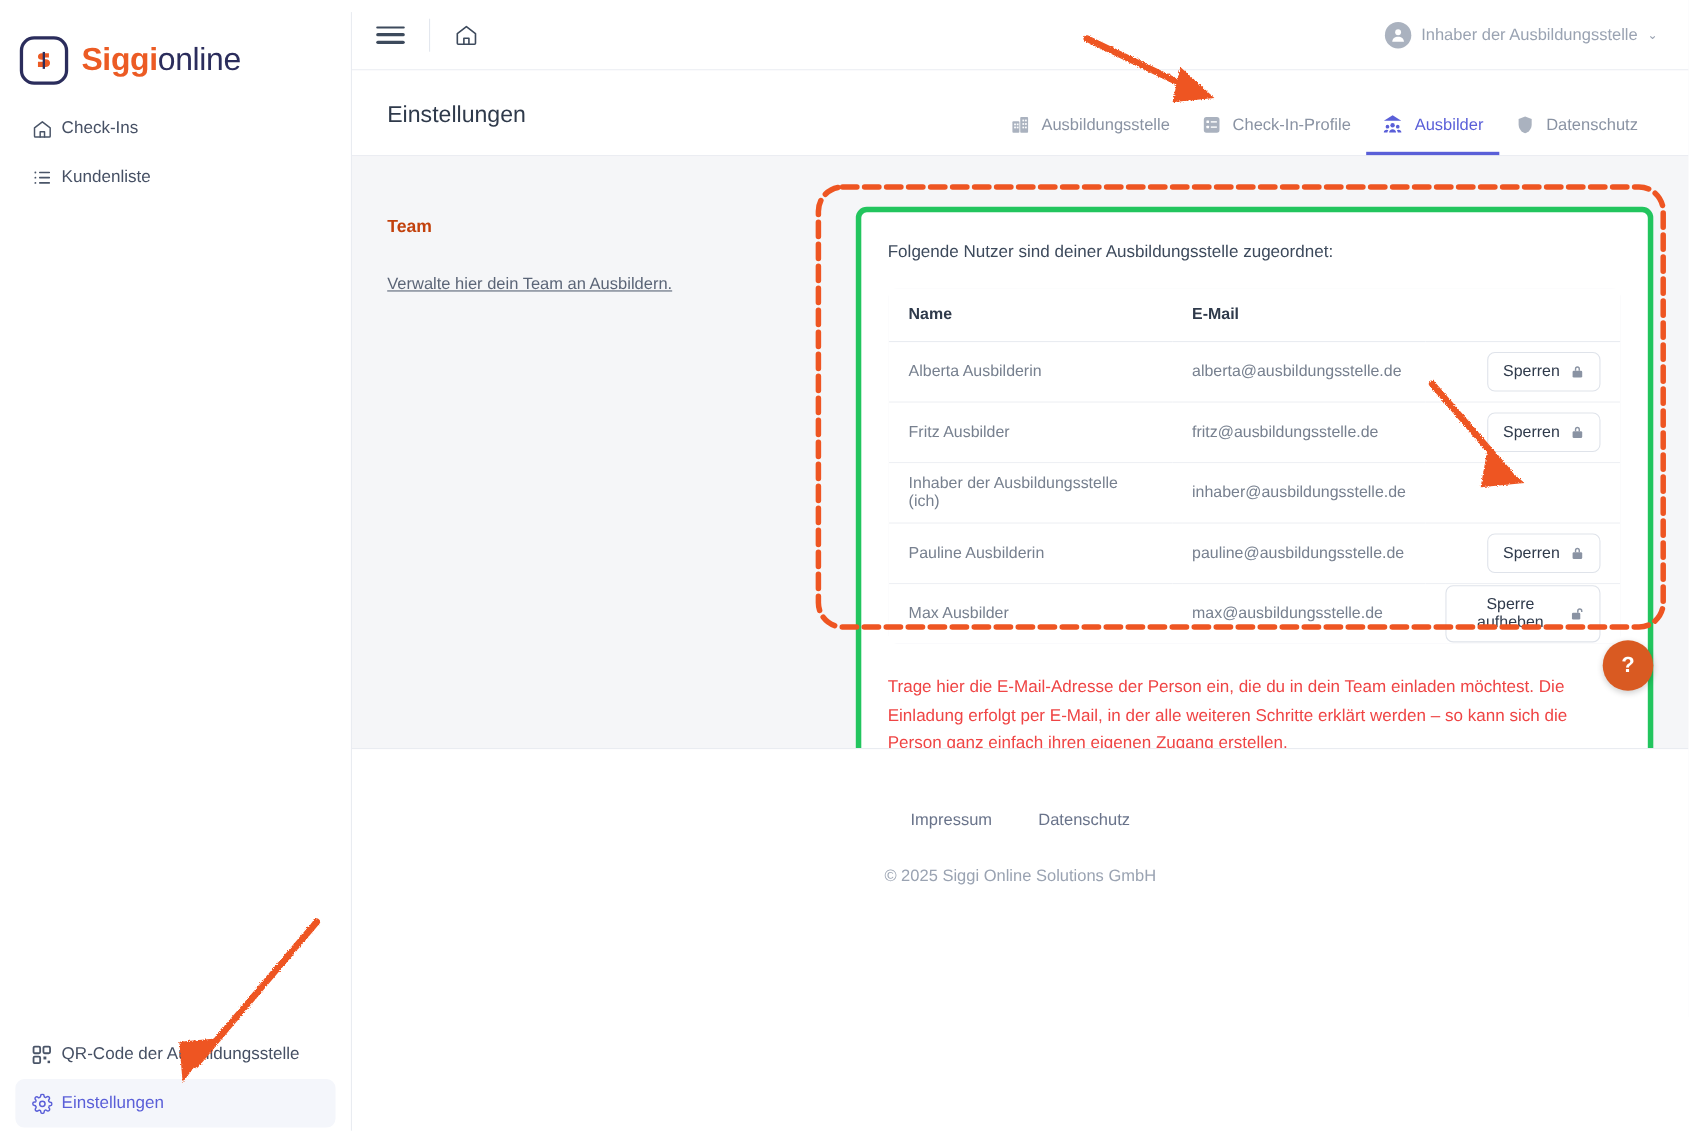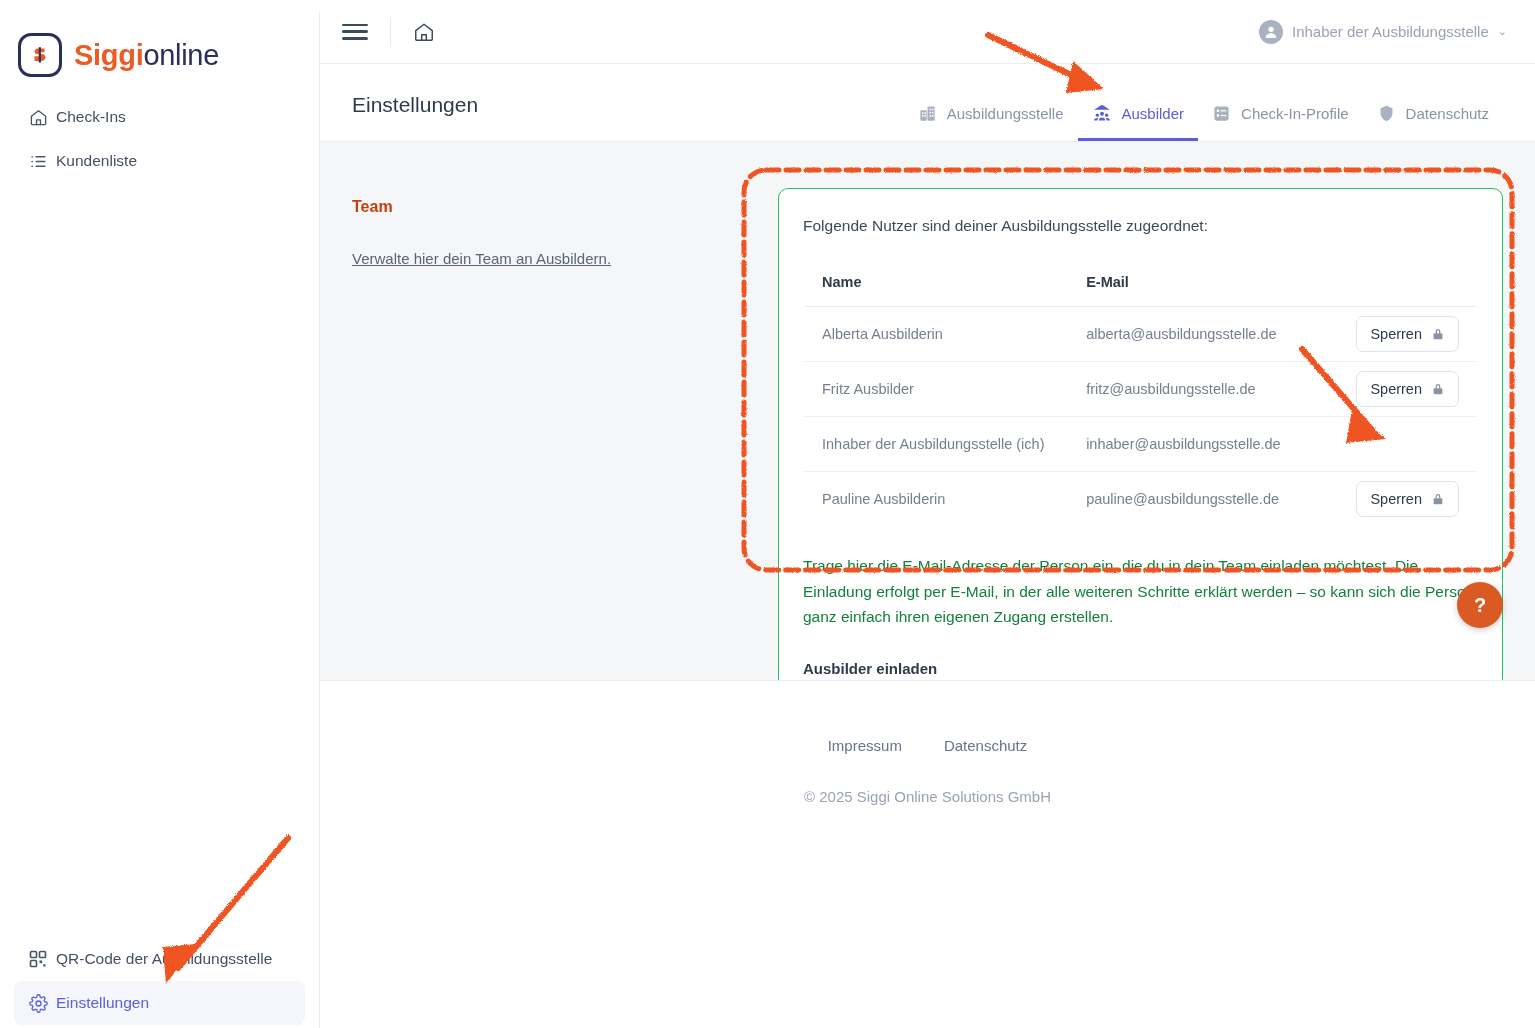--- a/index.html
+++ b/index.html
@@ -86,21 +86,21 @@
   .tab.active { color: #5a5fd8; border-bottom-color: #5a5fd8; }
   .tab.active .tico { color: #5a5fd8; }
 
   .content { flex: 1; overflow: hidden; position: relative; background: #f5f6f8; }
   .content-inner { display: flex; padding: 46px 32px 0 32px; gap: 34px; }
   .left-col { width: 392px; flex: 0 0 392px; padding-top: 10px; }
   .left-col h3 { margin: 0 0 32px 0; font-size: 16px; font-weight: 700; color: #c2410c; }
   .left-col p { margin: 0; font-size: 15px; color: #5b6577; line-height: 1.5; text-decoration: underline; }
 
   .card {
-    flex: 1; background: #ffffff; border: 1px solid #22c55e; border-radius: 10px;
+    flex: 1; background: #ffffff; border: 5px solid #22c55e; border-radius: 10px;
     padding: 28px 24px 30px 24px;
     max-width: 757px;
   }
   .card-lead { font-size: 15.5px; color: #3d4a5c; margin: 0 0 22px 0; }
 
   table.users { width: 100%; border-collapse: collapse; border: 1px solid #e9ecf1; border-radius: 8px; overflow: hidden; }
   table.users thead th {
     text-align: left; font-size: 14.5px; font-weight: 700; color: #2f3a4b;
     padding: 16px 18px; background: #ffffff; border-bottom: 1px solid #e9ecf1;
   }
@@ -114,21 +114,21 @@
   td.col-action { text-align: right; padding-right: 12px; width: 180px; }
 
   .btn-outline {
     display: inline-flex; align-items: center; gap: 9px;
     background: #ffffff; border: 1px solid #dfe3ea; border-radius: 7px;
     padding: 9px 13px; font-size: 14.5px; color: #2f3a4b; cursor: pointer;
     font-family: "Liberation Sans", sans-serif;
   }
   .btn-outline .lk { color: #8a93a3; display: flex; }
 
-  .invite-text { font-size: 15.5px; color: #15803d; line-height: 1.65; margin: 26px 0 0 0; }
+  .invite-text { font-size: 15.5px; color: #ef4444; line-height: 1.65; margin: 26px 0 0 0; }
   .invite-label { font-size: 15px; font-weight: 700; color: #2f3a4b; margin: 30px 0 12px 0; }
   .invite-row { display: flex; gap: 10px; align-items: stretch; }
   .invite-input {
     flex: 1; height: 42px; border: 1px solid #dfe3ea; border-radius: 7px;
     padding: 0 14px; font-size: 14.5px; color: #3d4a5c;
     font-family: "Liberation Sans", sans-serif; outline: none; background: #fff;
   }
   .invite-input::placeholder { color: #a7afbc; }
   .btn-invite {
     width: 112px; border: 1px solid #dfe3ea; border-radius: 7px; background: #fff;
@@ -265,49 +265,49 @@
                 <rect x="14.5" y="6" width="2" height="2" fill="#fff"></rect>
                 <rect x="17.5" y="6" width="2" height="2" fill="#fff"></rect>
                 <rect x="14.5" y="10" width="2" height="2" fill="#fff"></rect>
                 <rect x="17.5" y="10" width="2" height="2" fill="#fff"></rect>
                 <rect x="14.5" y="14" width="2" height="2" fill="#fff"></rect>
                 <rect x="17.5" y="14" width="2" height="2" fill="#fff"></rect>
               </svg>
           </span>
           <span>Ausbildungsstelle</span>
         </div>
+        <div class="tab">
+          <span class="tico">
+            <svg width="19" height="19" viewBox="0 0 24 24" fill="currentColor">
+                <rect x="3" y="3" width="18" height="18" rx="3"></rect>
+                <rect x="6" y="7" width="3" height="3" rx=".7" fill="#fff"></rect>
+                <rect x="6" y="13" width="3" height="3" rx=".7" fill="#fff"></rect>
+                <rect x="11" y="7.8" width="7" height="1.6" fill="#fff"></rect>
+                <rect x="11" y="13.8" width="7" height="1.6" fill="#fff"></rect>
+              </svg>
+          </span>
+          <span>Check-In-Profile</span>
+        </div>
         <div class="tab active">
           <span class="tico">
             <svg width="20" height="20" viewBox="0 0 24 24" fill="currentColor">
                 <path d="M12 2 2.5 8.2h19z"></path>
                 <circle cx="12" cy="13" r="2.4"></circle>
                 <circle cx="6.4" cy="14.6" r="2"></circle>
                 <circle cx="17.6" cy="14.6" r="2"></circle>
                 <path d="M8.2 21c0-2.1 1.7-3.6 3.8-3.6s3.8 1.5 3.8 3.6z"></path>
                 <path d="M2.4 21c0-1.8 1.4-3 3.2-3 .7 0 1.3.2 1.8.5-.6.7-1 1.6-1.1 2.5z"></path>
                 <path d="M21.6 21c0-1.8-1.4-3-3.2-3-.7 0-1.3.2-1.8.5.6.7 1 1.6 1.1 2.5z"></path>
               </svg>
           </span>
           <span>Ausbilder</span>
         </div>
         <div class="tab">
           <span class="tico">
             <svg width="19" height="19" viewBox="0 0 24 24" fill="currentColor">
-                <rect x="3" y="3" width="18" height="18" rx="3"></rect>
-                <rect x="6" y="7" width="3" height="3" rx=".7" fill="#fff"></rect>
-                <rect x="6" y="13" width="3" height="3" rx=".7" fill="#fff"></rect>
-                <rect x="11" y="7.8" width="7" height="1.6" fill="#fff"></rect>
-                <rect x="11" y="13.8" width="7" height="1.6" fill="#fff"></rect>
-              </svg>
-          </span>
-          <span>Check-In-Profile</span>
-        </div>
-        <div class="tab">
-          <span class="tico">
-            <svg width="19" height="19" viewBox="0 0 24 24" fill="currentColor">
                 <path d="M12 2.3 4.5 5.3v6.2c0 4.7 3.2 8.9 7.5 10.2 4.3-1.3 7.5-5.5 7.5-10.2V5.3z"></path>
               </svg>
           </span>
           <span>Datenschutz</span>
         </div>
       </div>
     </div>
 
     <div class="content">
       <div class="content-inner">
@@ -372,20 +372,35 @@
                     <span>Sperren</span>
                     <span class="lk">
                         <svg width="14" height="14" viewBox="0 0 24 24" fill="currentColor">
                           <rect x="4.5" y="10.5" width="15" height="10.5" rx="2"></rect>
                           <path d="M8 10.5V7.5a4 4 0 0 1 8 0v3h-2.2v-3a1.8 1.8 0 0 0-3.6 0v3z"></path>
                         </svg>
                       </span>
                   </button>
                 </td>
               </tr>
+              <tr>
+                <td class="col-name">Max Ausbilder</td>
+                <td class="col-mail">max@ausbildungsstelle.de</td>
+                <td class="col-action">
+                  <button class="btn-outline">
+                    <span>Sperre aufheben</span>
+                    <span class="lk">
+                        <svg width="14" height="14" viewBox="0 0 24 24" fill="currentColor">
+                          <rect x="3.5" y="10.5" width="13" height="10.5" rx="2"></rect>
+                          <path d="M11.5 10.5V7.5a4.2 4.2 0 0 1 8.4 0v1.6h-2.3V7.5a1.9 1.9 0 0 0-3.8 0v3z"></path>
+                        </svg>
+                      </span>
+                  </button>
+                </td>
+              </tr>
             </tbody>
           </table>
 
           <p class="invite-text">Trage hier die E-Mail-Adresse der Person ein, die du in dein Team einladen möchtest. Die Einladung erfolgt per E-Mail, in der alle weiteren Schritte erklärt werden – so kann sich die Person ganz einfach ihren eigenen Zugang erstellen.</p>
 
           <div class="invite-label">Ausbilder einladen</div>
 
           <div class="invite-row">
             <input class="invite-input" type="text" placeholder="E-Mail" style="">
             <button class="btn-invite">Einladen</button>

